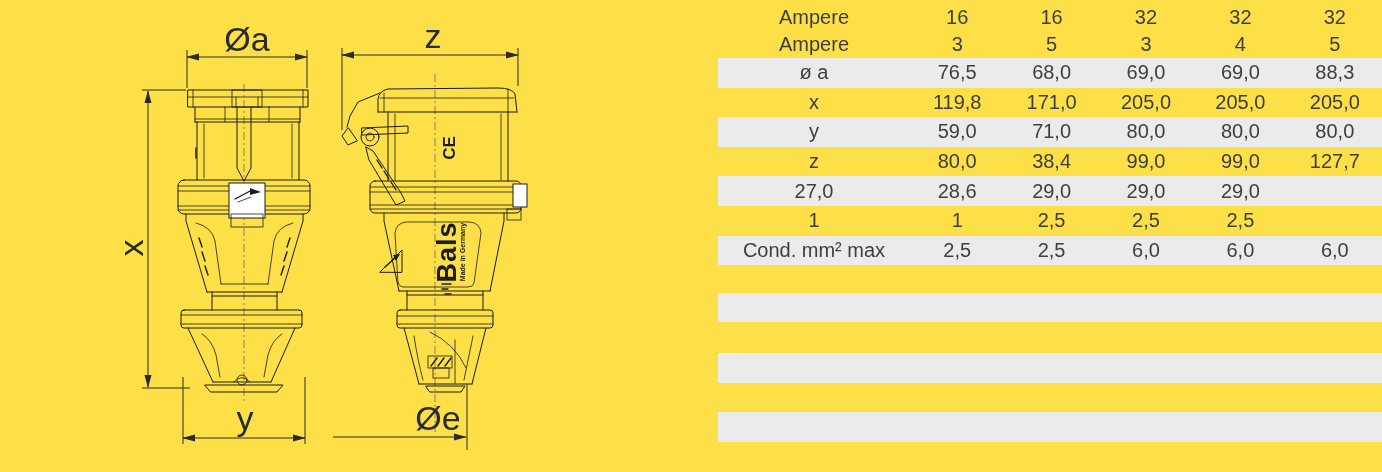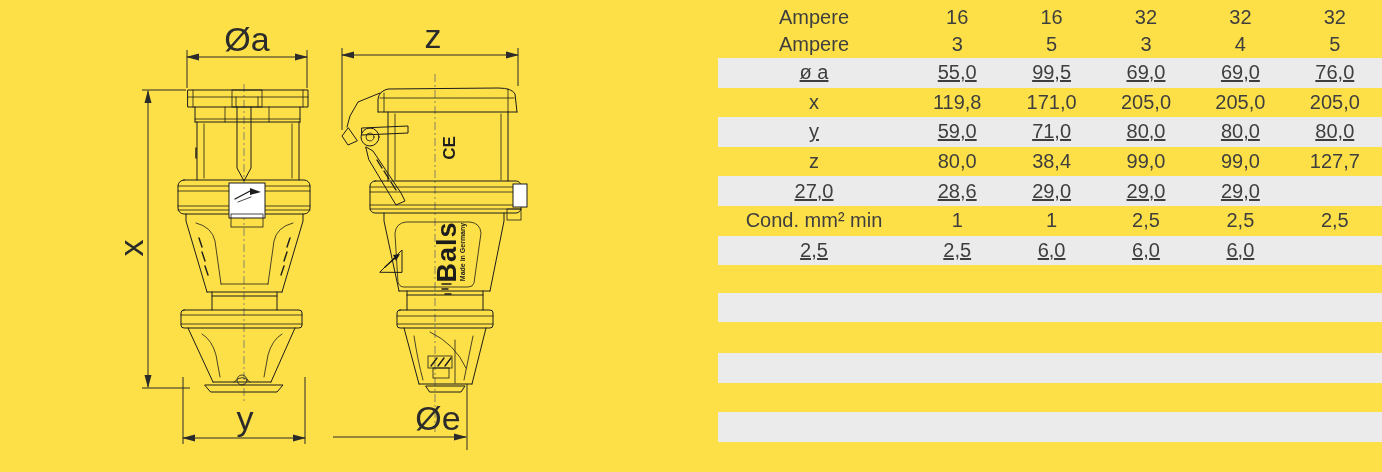--- a/index.html
+++ b/index.html
@@ -2,21 +2,21 @@
 <html><head>
 <meta charset="utf-8">
 <style>
   html,body{margin:0;padding:0;background:#fff;}
   .stage{position:relative;width:1382px;height:472px;background:#fde047;overflow:hidden;
          font-family:"Liberation Sans",sans-serif;}
   .drawing{position:absolute;left:0;top:0;width:700px;height:472px;}
   
   .spec{position:absolute;left:718px;top:0;width:664px;color:#3e3e3e;font-size:20px;}
   .trow{display:grid;grid-template-columns:192px repeat(5,1fr);align-items:center;height:29.6px;}
-  .trow.shaded{background:#ebebeb;text-decoration:underline;}
+  .trow.shaded{background:#ebebeb;}
   .trow.hrow{height:27px;background:transparent;}
   .trow .cell{text-align:center;white-space:nowrap;}
   .spec-pad{height:4px;}
   .stripe{background:#ebebeb;}
   .stripe.s0{margin-top:28px;height:29px;}
   .stripe.s1{margin-top:31px;height:30px;}
   .stripe.s2{margin-top:29px;height:30px;}
   
   .ln{stroke:#1c1c1c;stroke-width:1;fill:none;stroke-linecap:round;stroke-linejoin:round;}
   .ln2{stroke:#1c1c1c;stroke-width:0.8;fill:none;stroke-linecap:round;}
@@ -179,25 +179,25 @@
       <div class="trow hrow">
         <div class="cell">Ampere</div>
         <div class="cell">3</div>
         <div class="cell">5</div>
         <div class="cell">3</div>
         <div class="cell">4</div>
         <div class="cell">5</div>
       </div>
       <div class="trow shaded">
         <div class="cell">ø a</div>
-        <div class="cell">55,0</div>
-        <div class="cell">99,5</div>
+        <div class="cell">76,5</div>
+        <div class="cell">68,0</div>
         <div class="cell">69,0</div>
         <div class="cell">69,0</div>
-        <div class="cell">76,0</div>
+        <div class="cell">88,3</div>
       </div>
       <div class="trow">
         <div class="cell">x</div>
         <div class="cell">119,8</div>
         <div class="cell">171,0</div>
         <div class="cell">205,0</div>
         <div class="cell">205,0</div>
         <div class="cell">205,0</div>
       </div>
       <div class="trow shaded">
@@ -217,28 +217,28 @@
         <div class="cell">127,7</div>
       </div>
       <div class="trow shaded">
         <div class="cell">27,0</div>
         <div class="cell">28,6</div>
         <div class="cell">29,0</div>
         <div class="cell">29,0</div>
         <div class="cell">29,0</div>
       </div>
       <div class="trow">
-        <div class="cell">Cond. mm² min</div>
         <div class="cell">1</div>
         <div class="cell">1</div>
         <div class="cell">2,5</div>
         <div class="cell">2,5</div>
         <div class="cell">2,5</div>
       </div>
       <div class="trow shaded">
+        <div class="cell">Cond. mm² max</div>
         <div class="cell">2,5</div>
         <div class="cell">2,5</div>
         <div class="cell">6,0</div>
         <div class="cell">6,0</div>
         <div class="cell">6,0</div>
       </div>
       <div class="stripe s0"></div>
       <div class="stripe s1"></div>
       <div class="stripe s2"></div>
     </div>

